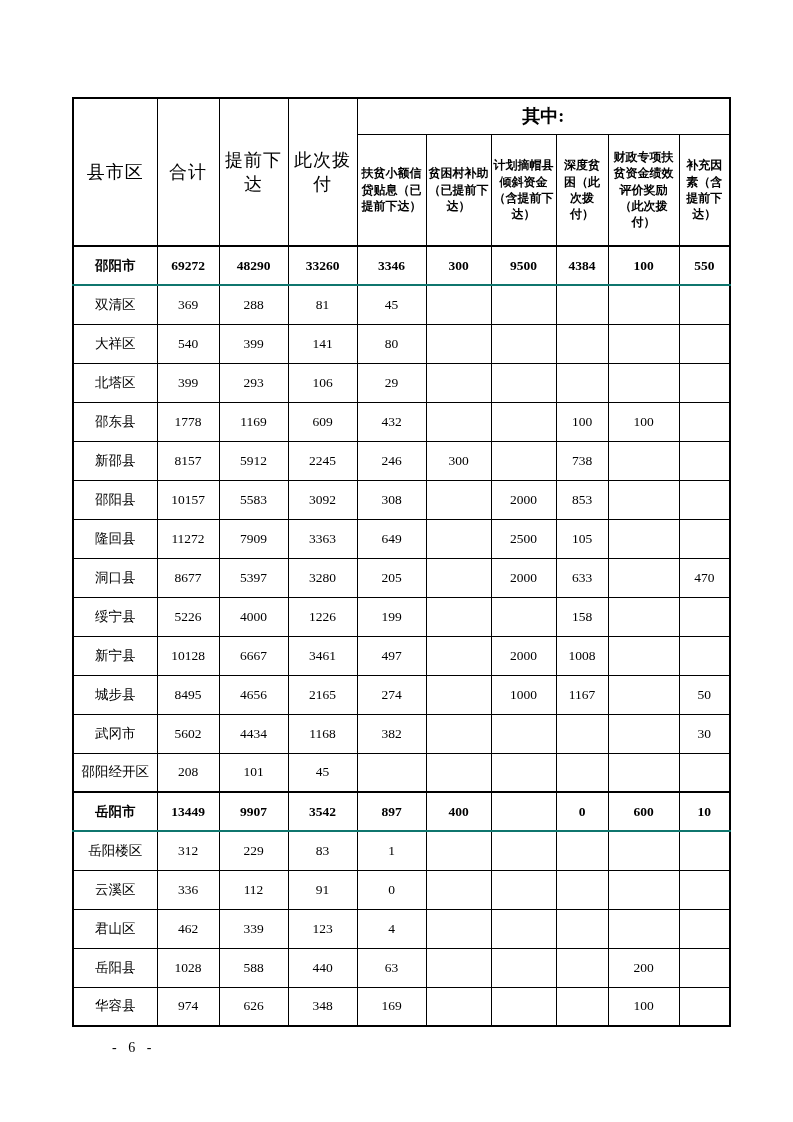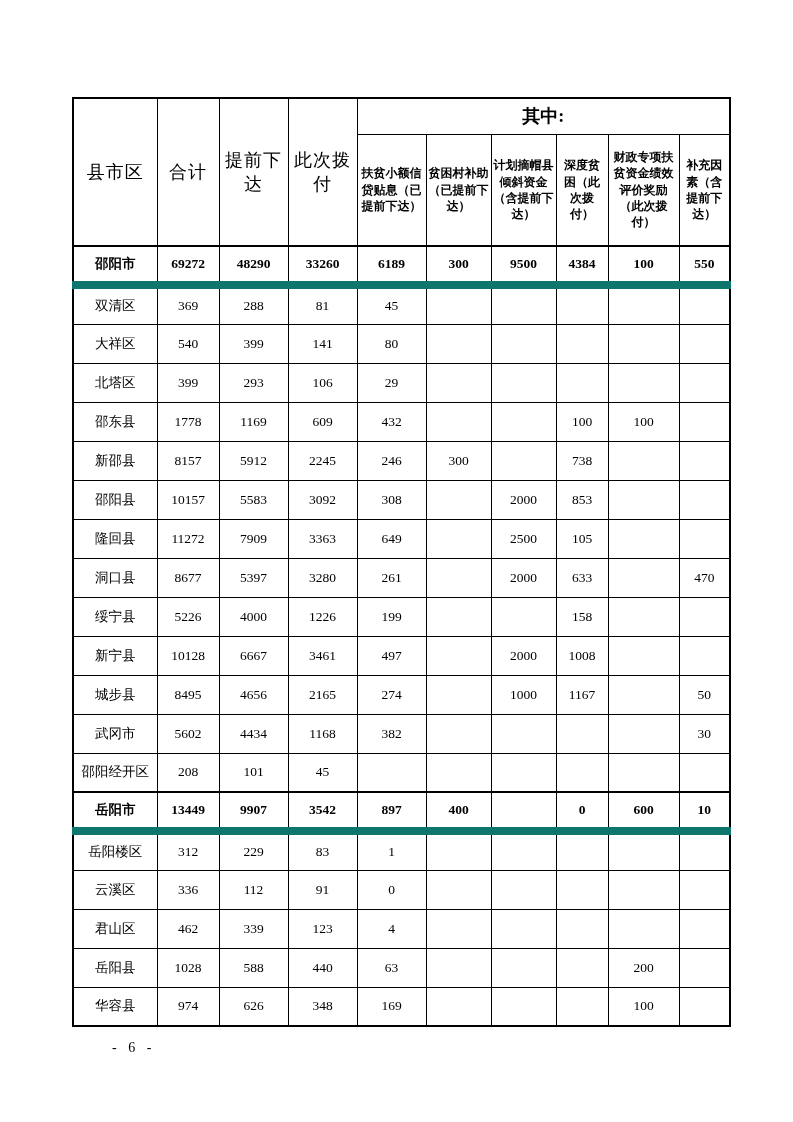--- a/index.html
+++ b/index.html
@@ -51,21 +51,21 @@
     line-height: 1.35;
     padding: 1px 3px;
   }
   
   tbody tr { height: 39px; }
   tbody td { font-size: 13.5px; }
   tbody td.row-label { font-size: 13.5px; }
   tr.city-row td {
     font-weight: bold;
     border-top: 2px solid #000;
-    border-bottom: 8px solid #0f766e;
+    border-bottom: 2px solid #0f766e;
   }
   .page-number {
     position: absolute;
     left: 112px;
     top: 1040px;
     font-size: 14px;
     letter-spacing: 4px;
   }
 </style>
 </head>
@@ -102,21 +102,21 @@
         <th class="sub-h">财政专项扶贫资金绩效评价奖励（此次拨付）</th>
         <th class="sub-h">补充因素（含提前下达）</th>
       </tr>
     </thead>
     <tbody>
         <tr class="city-row">
           <td class="row-label">邵阳市</td>
           <td>69272</td>
           <td>48290</td>
           <td>33260</td>
-          <td>6189</td>
+          <td>3346</td>
           <td>300</td>
           <td>9500</td>
           <td>4384</td>
           <td>100</td>
           <td>550</td>
         </tr>
         <tr>
           <td class="row-label">双清区</td>
           <td>369</td>
           <td>288</td>
@@ -198,21 +198,21 @@
           <td>2500</td>
           <td>105</td>
           <td></td>
           <td></td>
         </tr>
         <tr>
           <td class="row-label">洞口县</td>
           <td>8677</td>
           <td>5397</td>
           <td>3280</td>
-          <td>261</td>
+          <td>205</td>
           <td></td>
           <td>2000</td>
           <td>633</td>
           <td></td>
           <td>470</td>
         </tr>
         <tr>
           <td class="row-label">绥宁县</td>
           <td>5226</td>
           <td>4000</td>

